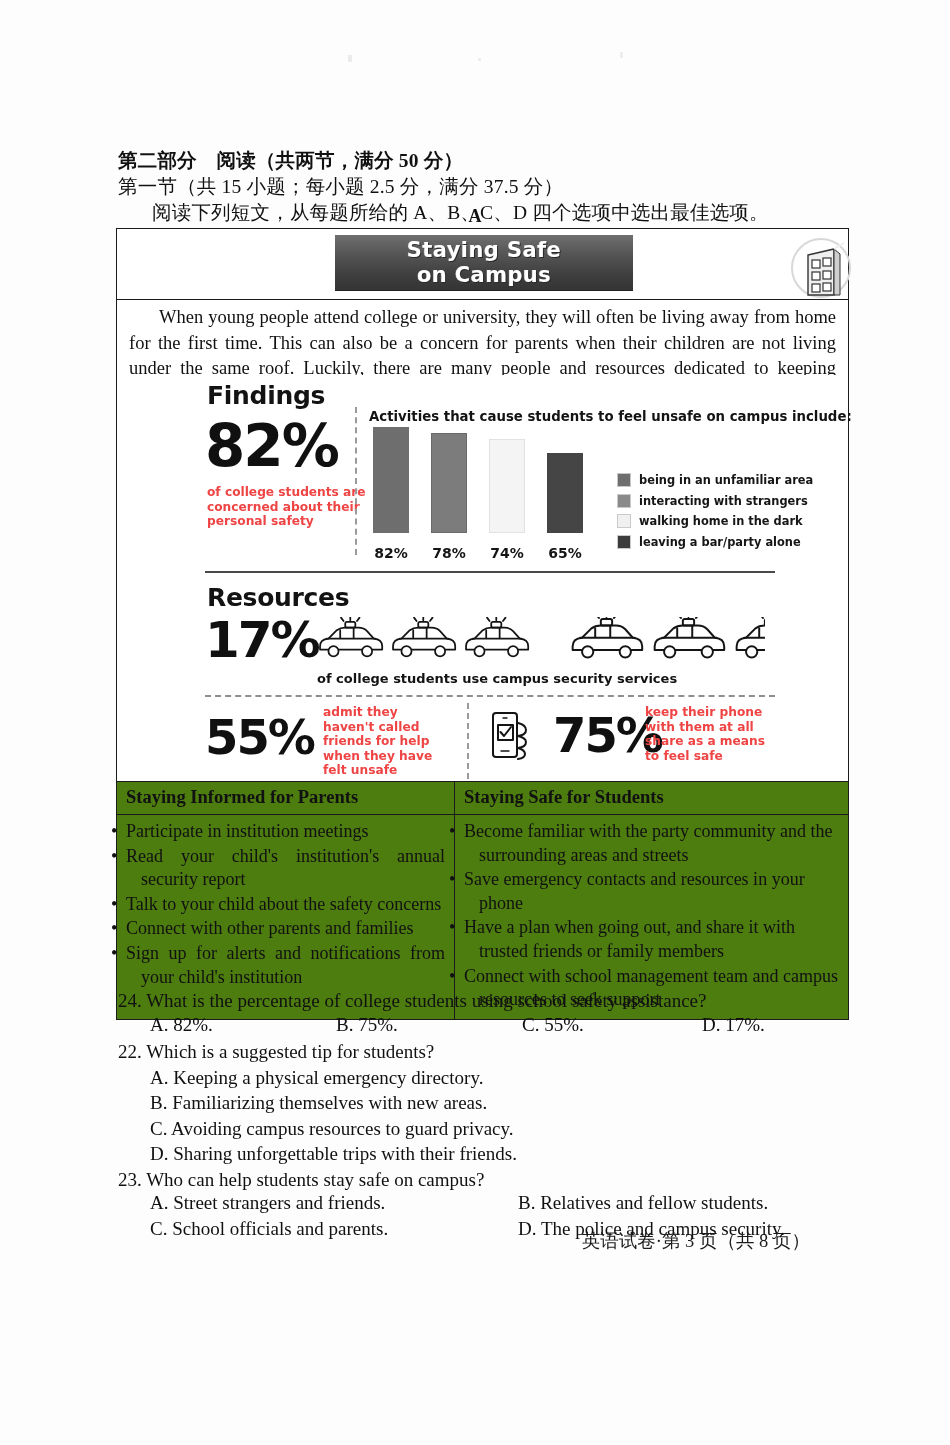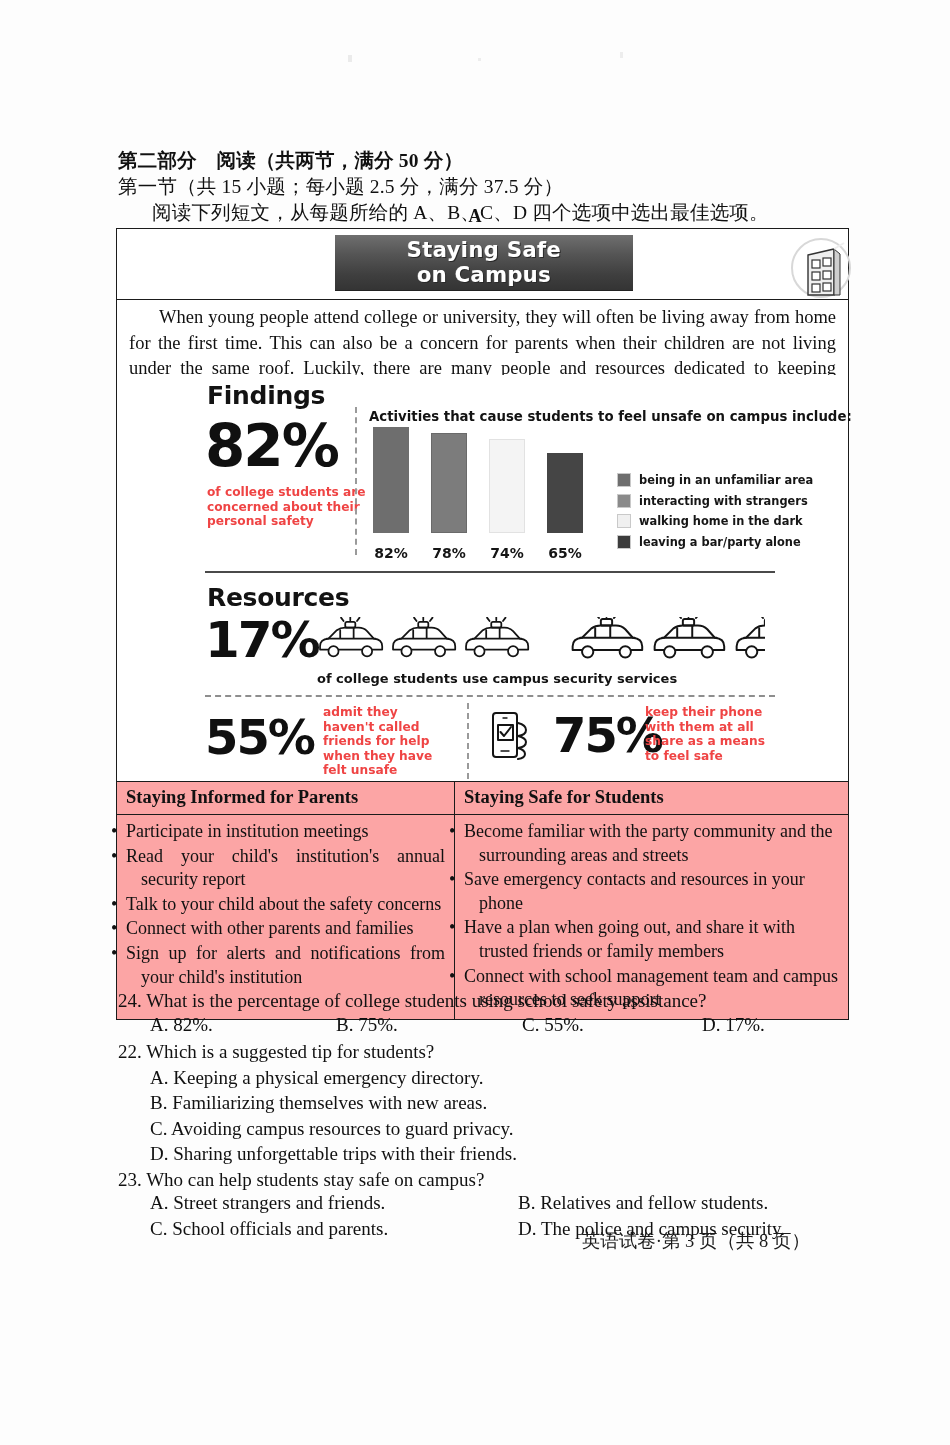--- a/index.html
+++ b/index.html
@@ -132,21 +132,21 @@
   .pct55{ position:absolute; left:88px; top:338px; font-size:48px; }
   .cap55{ position:absolute; left:206px; top:330px; width:130px; }
   .phone-ico{ position:absolute; left:370px; top:334px; width:48px; height:56px; }
   .pct75{ position:absolute; left:436px; top:336px; font-size:48px; }
   .cap75{ position:absolute; left:528px; top:330px; width:136px; }
 
   
   .tbl{
     position:absolute; left:116px; top:782px; width:733px;
     border:1.6px solid #1b1b1b; border-top:none; box-sizing:border-box;
-    background:#fca5a5;
+    background:#4d7c0f;
   }
   .tbl-row{ display:flex; }
   .tbl-head{ border-bottom:1.4px solid #1b1b1b; }
   .tcell{ box-sizing:border-box; padding:5px 9px 6px 9px; }
   .tcell.left{ width:339px; border-right:1.4px solid #1b1b1b; }
   .tcell.right{ width:394px; }
   .th-txt{ font-size:18.5px; font-weight:bold; font-family:"Liberation Serif", serif; }
   .blist{ margin:0; padding:0; list-style:none; }
   .blist li{
     font-size:18px; line-height:23.6px;

